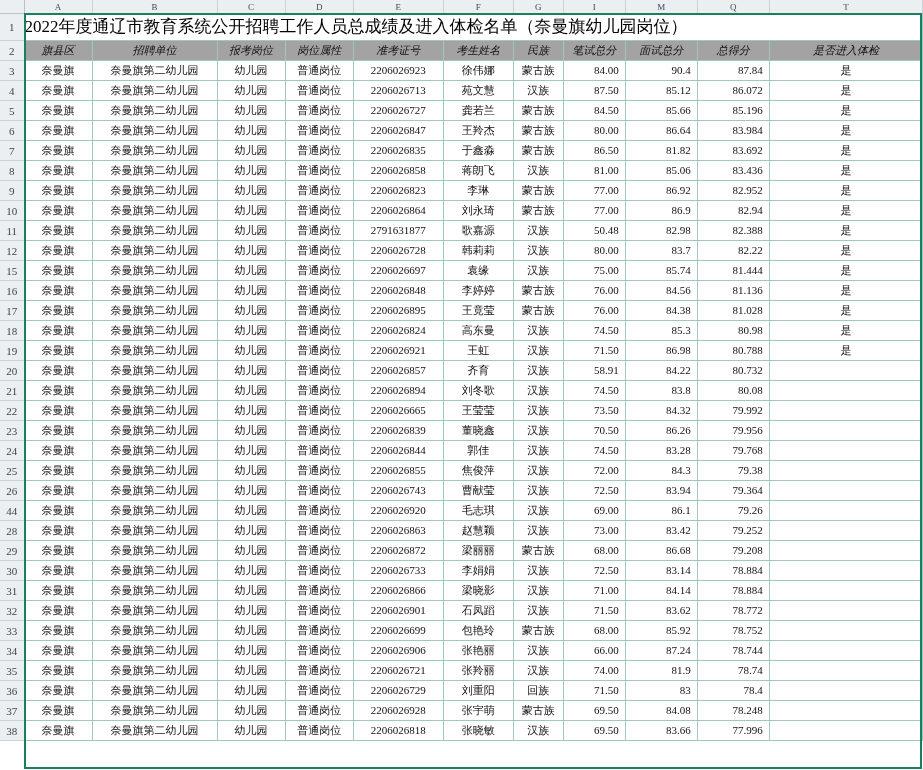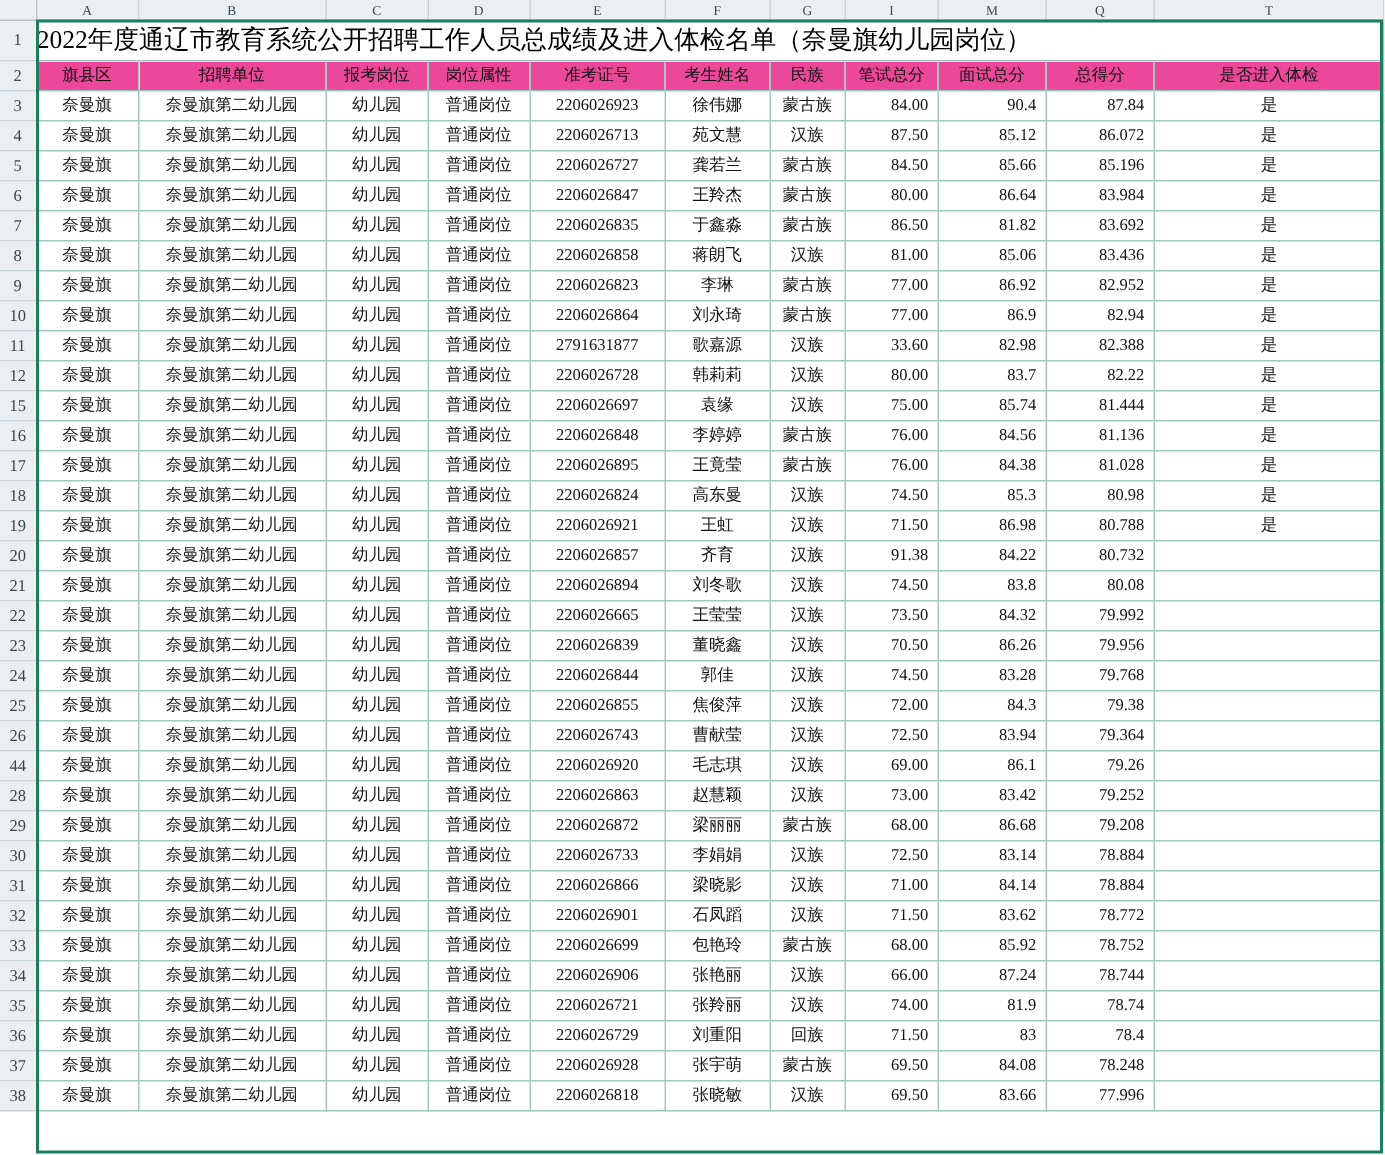--- a/index.html
+++ b/index.html
@@ -68,21 +68,22 @@
     color: #111111;
     height: 19px;
     line-height: 19px;
     font-family: "Liberation Serif", serif;
     text-align: center;
   }
   td.cell.left { text-align: center; }
   td.cell.num { text-align: right; padding-right: 6px; }
   td.hdrcell {
     font-weight: bold;
-    background: #ec4899;
+    background: #a3a3a3;
+    font-style: italic;
   }
   tr.datarow td.cell { background: #ffffff; }
 
   
   td.title {
     height: 26px;
     line-height: 26px;
     text-align: left;
     font-size: 17px;
     font-weight: bold;
@@ -277,21 +278,21 @@
         </tr>
         <tr class="datarow">
           <td class="rowhdr">11</td>
           <td class="cell left leftedge">奈曼旗</td>
           <td class="cell left">奈曼旗第二幼儿园</td>
           <td class="cell left">幼儿园</td>
           <td class="cell left">普通岗位</td>
           <td class="cell left">2791631877</td>
           <td class="cell left">歌嘉源</td>
           <td class="cell left">汉族</td>
-          <td class="cell num">33.60</td>
+          <td class="cell num">50.48</td>
           <td class="cell num">82.98</td>
           <td class="cell num">82.388</td>
           <td class="cell left">是</td>
         </tr>
         <tr class="datarow">
           <td class="rowhdr">12</td>
           <td class="cell left leftedge">奈曼旗</td>
           <td class="cell left">奈曼旗第二幼儿园</td>
           <td class="cell left">幼儿园</td>
           <td class="cell left">普通岗位</td>
@@ -375,21 +376,21 @@
         </tr>
         <tr class="datarow">
           <td class="rowhdr">20</td>
           <td class="cell left leftedge">奈曼旗</td>
           <td class="cell left">奈曼旗第二幼儿园</td>
           <td class="cell left">幼儿园</td>
           <td class="cell left">普通岗位</td>
           <td class="cell left">2206026857</td>
           <td class="cell left">齐育</td>
           <td class="cell left">汉族</td>
-          <td class="cell num">91.38</td>
+          <td class="cell num">58.91</td>
           <td class="cell num">84.22</td>
           <td class="cell num">80.732</td>
           <td class="cell left"></td>
         </tr>
         <tr class="datarow">
           <td class="rowhdr">21</td>
           <td class="cell left leftedge">奈曼旗</td>
           <td class="cell left">奈曼旗第二幼儿园</td>
           <td class="cell left">幼儿园</td>
           <td class="cell left">普通岗位</td>

